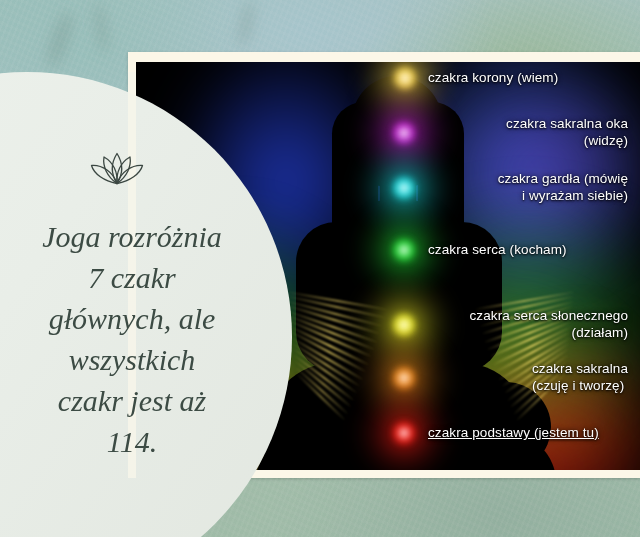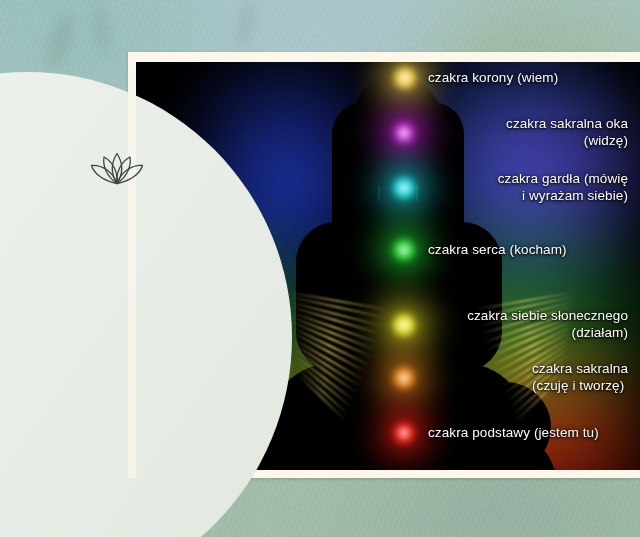--- a/index.html
+++ b/index.html
@@ -306,36 +306,42 @@
     </div>
   </div>
 
   <div id="label-layer">
       <div class="chakra-label" style="top: 69px; left: 428px; text-align: left;">czakra korony (wiem)</div>
       <div class="chakra-label" style="top: 115px; right: 12px; text-align: right;">czakra sakralna oka
 (widzę)</div>
       <div class="chakra-label" style="top: 170px; right: 12px; text-align: right;">czakra gardła (mówię
 i wyrażam siebie)</div>
       <div class="chakra-label" style="top: 241px; left: 428px; text-align: left;">czakra serca (kocham)</div>
-      <div class="chakra-label" style="top: 307px; right: 12px; text-align: right;">czakra siebie słonecznego
+      <div class="chakra-label" style="top: 307px; right: 12px; text-align: right;">czakra serca słonecznego
 (działam)</div>
       <div class="chakra-label" style="top: 360px; right: 12px; text-align: left;">czakra sakralna
 (czuję i tworzę)</div>
-      <div class="chakra-label" style="top: 424px; left: 428px; text-align: left;">czakra podstawy (jestem tu)</div>
+      <div class="chakra-label" style="top: 424px; left: 428px; text-align: left; text-decoration: underline;">czakra podstawy (jestem tu)</div>
     </div>
 
   <div class="circle-panel"></div>
   <div class="circle-seam"></div>
 
   <div class="lotus">
     <svg viewBox="0 0 116 96" width="58" height="48" aria-hidden="true">
       <g fill="none" stroke="#3b4742" stroke-width="2.6" stroke-linejoin="round" stroke-linecap="round">
         <path d="M58 91 C 46 72, 46 50, 58 31 C 70 50, 70 72, 58 91 Z"></path>
         <path d="M58 91 C 38 77, 29 57, 32 38 C 50 48, 60 68, 58 91 Z"></path>
         <path d="M58 91 C 78 77, 87 57, 84 38 C 66 48, 56 68, 58 91 Z"></path>
         <path d="M58 91 C 32 86, 12 72, 7 55 C 28 53, 50 68, 58 91 Z"></path>
         <path d="M58 91 C 84 86, 104 72, 109 55 C 88 53, 66 68, 58 91 Z"></path>
       </g>
     </svg>
   </div>
 
+  <div class="quote">Joga rozróżnia
+7 czakr
+głównych, ale
+wszystkich
+czakr jest aż
+114.</div>
 
 </div>
 
 </body></html>

